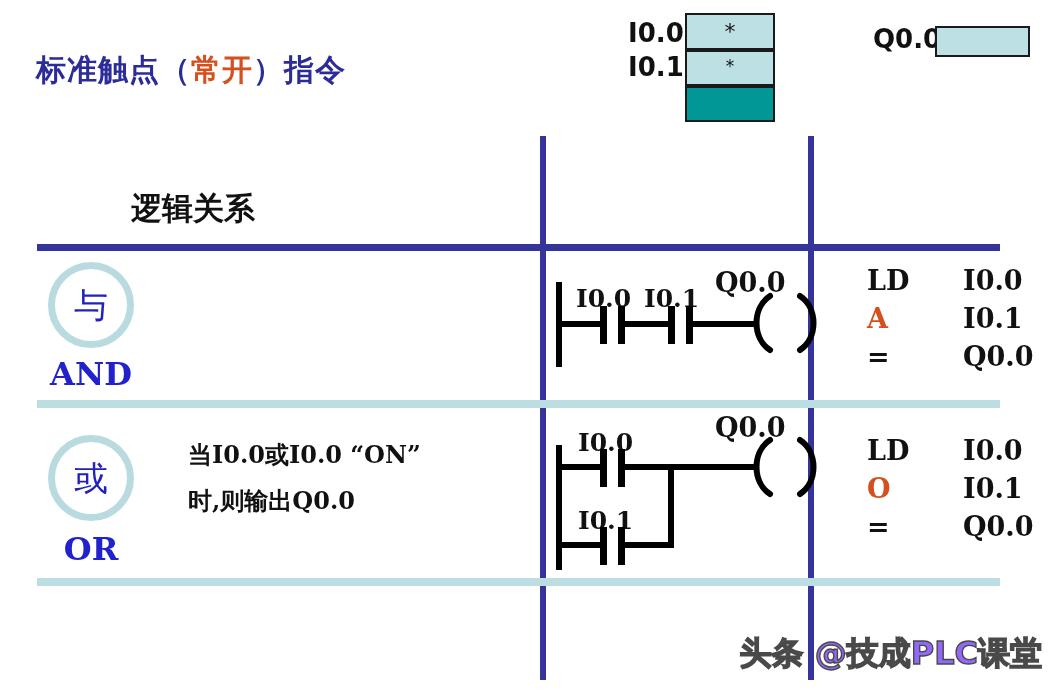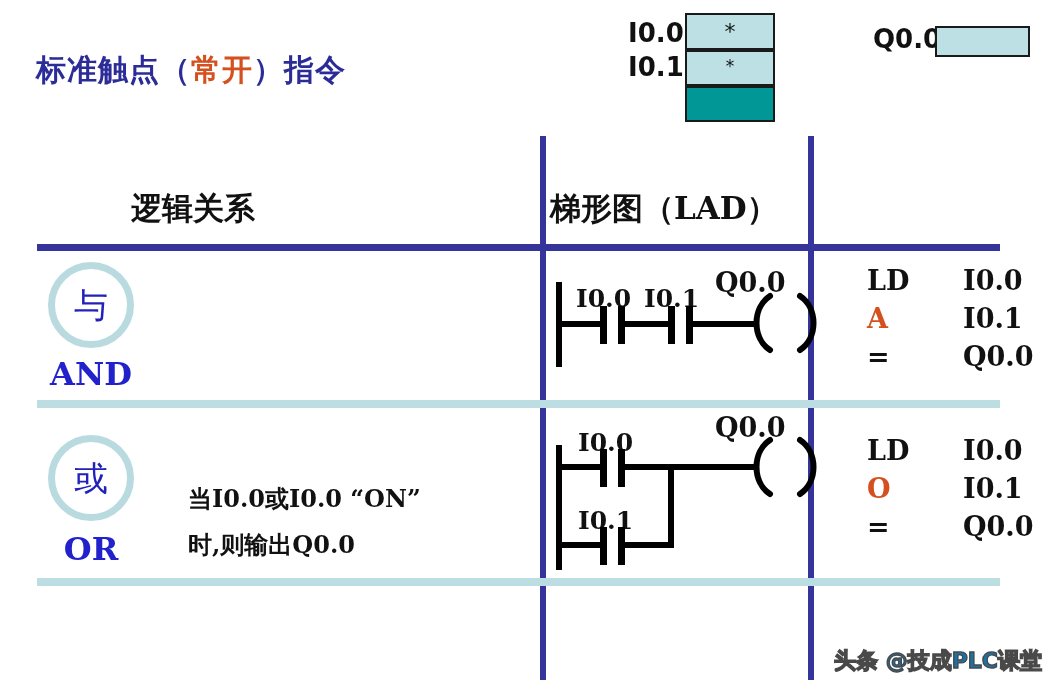--- a/index.html
+++ b/index.html
@@ -106,22 +106,22 @@
     font-weight:bold;font-size:25px;color:#111;
     white-space:nowrap;
   }
   .coil{position:absolute;width:70px;height:62px;}
   .coil svg{display:block;}
 
   
   #watermark{
     position:absolute;right:18px;bottom:18px;
     font-family:"DejaVu Sans", sans-serif;
-    font-weight:bold;font-size:22px;
-    color:#0369a1;
+    font-weight:bold;font-size:32px;
+    color:#8b5cf6;
     -webkit-text-stroke:1.4px #3a3a3a;
     white-space:nowrap;opacity:.92;
   }
 </style>
 </head>
 <body>
 
 <div class="stage">
 
   <div id="title">
@@ -144,21 +144,20 @@
     <span class="ast" style="font-size:20px;"></span>
   </div>
 
   <div class="vrule" style="left:540px;top:136px;height:544px;"></div>
   <div class="vrule" style="left:808px;top:136px;height:544px;"></div>
   <div class="hrule-main" style="left:37px;top:244px;width:963px;"></div>
   <div class="hrule-soft" style="left:37px;top:400px;width:963px;"></div>
   <div class="hrule-soft" style="left:37px;top:578px;width:963px;"></div>
 
   <div class="colhead" style="left:131px;top:188px;">逻辑关系</div>
-  <div class="colhead" style="left:550px;top:188px;">梯形图（LAD）</div>
 
   <div class="logic-circle" style="left:48px;top:262px;">
     <span>与</span>
   </div>
   <div class="logic-word" style="left:31px;top:355px;">AND</div>
 
 
   <div class="ld" style="left:552px;top:262px;width:250px;height:120px;">
     <div class="rail" style="left:4px;top:20px;width:6px;height:85px;"></div>
     <div class="wire" style="left:8px;top:59px;width:40px;height:6px;"></div>
@@ -186,21 +185,21 @@
     <div class="line"><span class="op">LD</span><span class="arg">I0.0</span></div>
     <div class="line"><span class="op accent">A</span><span class="arg">I0.1</span></div>
     <div class="line"><span class="op">=</span><span class="arg">Q0.0</span></div>
   </div>
 
   <div class="logic-circle" style="left:48px;top:435px;">
     <span>或</span>
   </div>
   <div class="logic-word" style="left:31px;top:530px;">OR</div>
 
-  <div class="desc" style="left:188px;top:432px;line-height:46px;margin-top:44px;">
+  <div class="desc" style="left:188px;top:432px;line-height:46px;">
     <div>当I0.0或I0.0 “ON”</div>
     <div>时,则输出Q0.0</div>
   </div>
 
   <div class="ld" style="left:552px;top:420px;width:250px;height:155px;">
     <div class="rail" style="left:4px;top:25px;width:6px;height:125px;"></div>
 
     <div class="tag" style="left:26px;top:8px;">I0.0</div>
     <div class="wire" style="left:8px;top:44px;width:40px;height:6px;"></div>
     <div class="contact-bar" style="left:48px;top:29px;height:38px;"></div>

